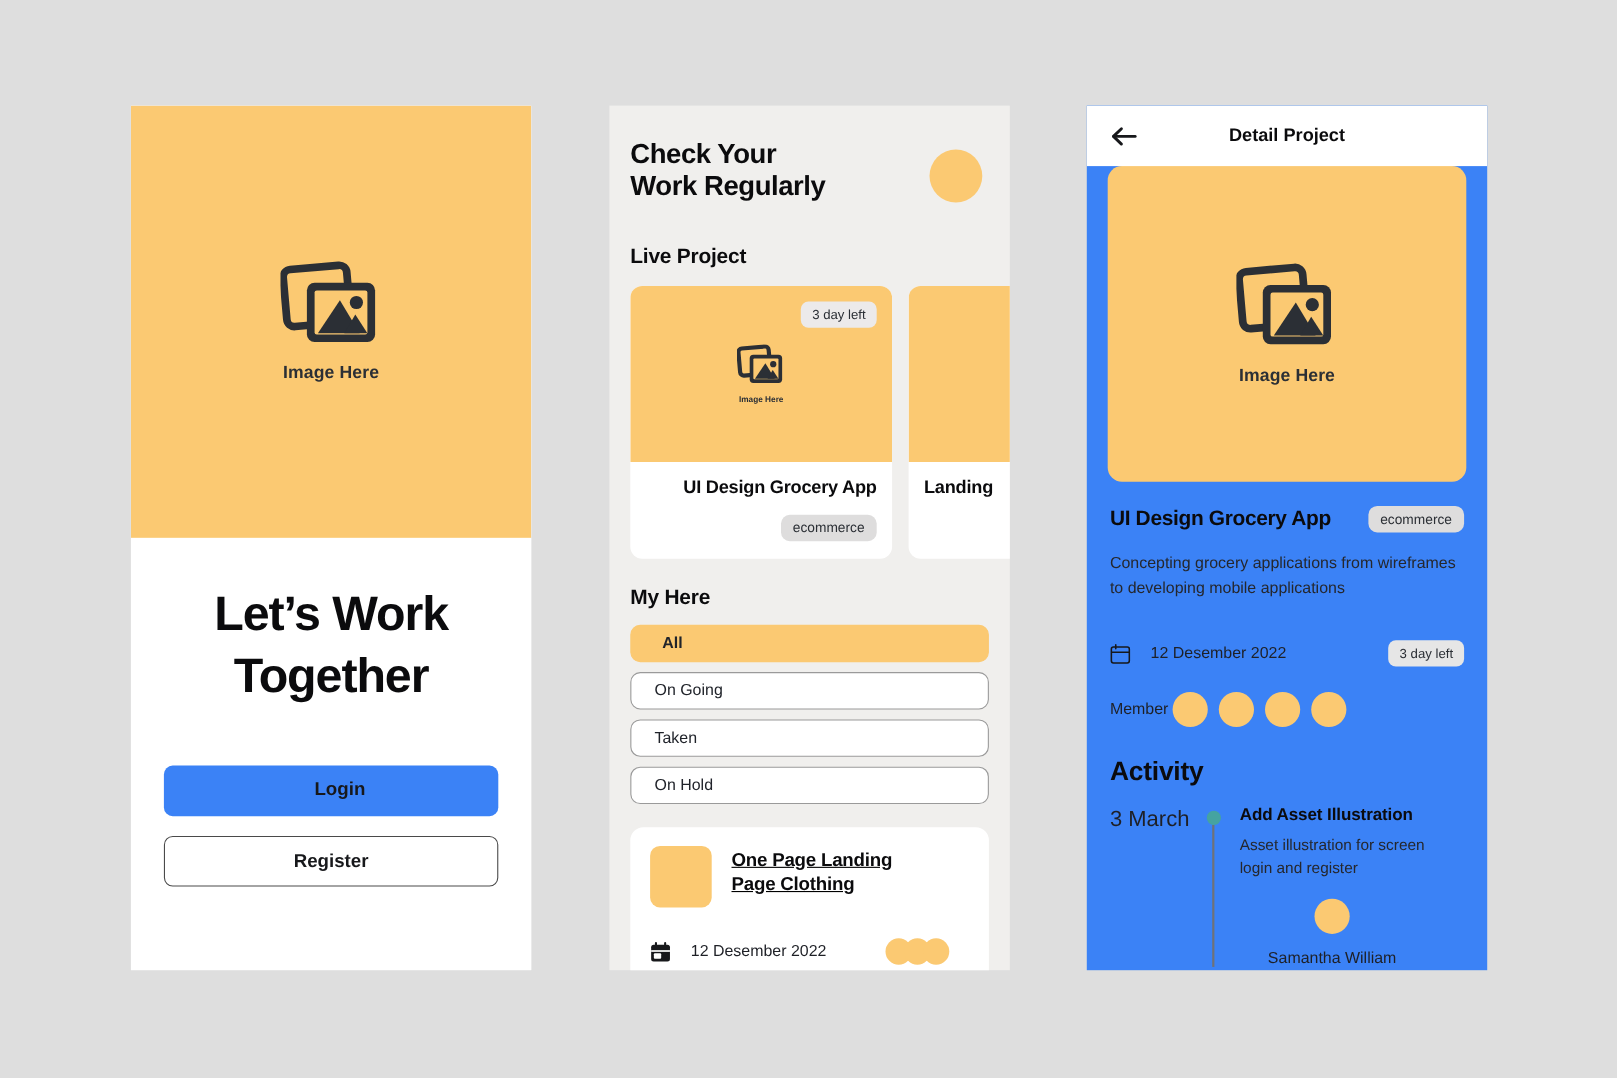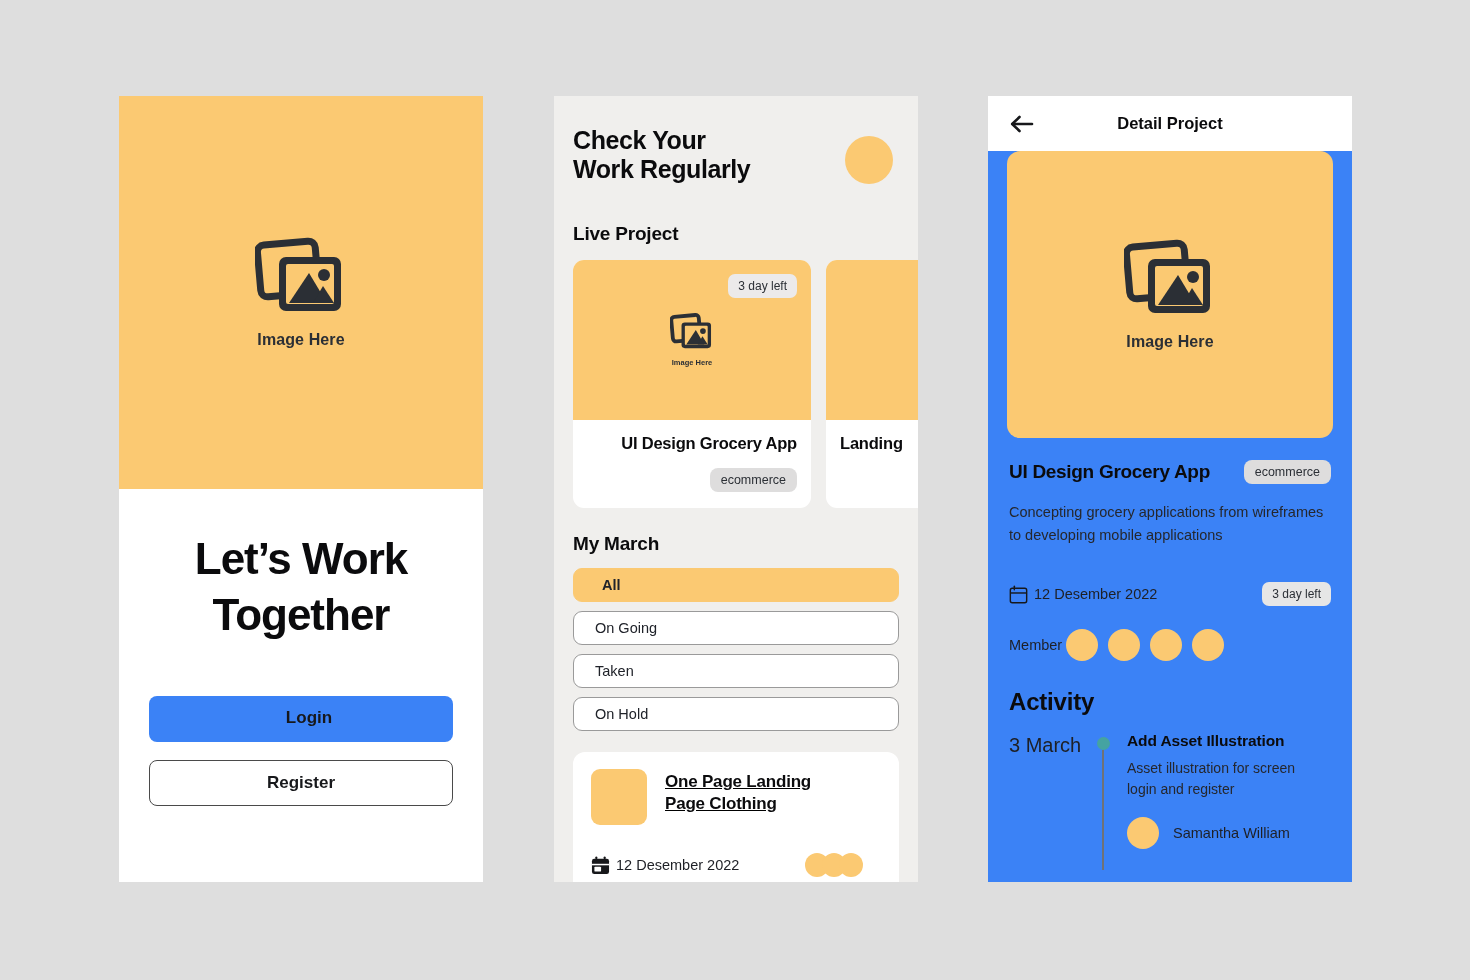--- a/index.html
+++ b/index.html
@@ -225,21 +225,21 @@
     letter-spacing: -.2px;
     white-space: pre-line;
     padding-top: 2px;
   }
   .task-bottom {
     margin-top: 28px;
     display: flex;
     align-items: center;
     justify-content: space-between;
   }
-  .date-row { display: flex; align-items: center; gap: 6px; }
+  .date-row { display: flex; align-items: center; gap: 18px; }
   .date-text { font-size: 14.5px; color: #1e2026; }
   .stack-avatars { display: flex; padding-right: 18px; }
   .stack-avatars span {
     width: 24px; height: 24px;
     border-radius: 50%;
     background: #fbc972;
     display: block;
     margin-left: -7px;
   }
   .stack-avatars span:first-child { margin-left: 0; }
@@ -380,20 +380,21 @@
     font-size: 14px;
     line-height: 1.45;
     color: #25272d;
     white-space: pre-line;
   }
   .act-user {
     margin-top: 18px;
     display: flex;
     align-items: center;
     gap: 14px;
+    flex-direction: column;
   }
   .act-user .av {
     width: 32px; height: 32px;
     border-radius: 50%;
     background: #fbc972;
     flex: none;
   }
   .act-user-name { font-size: 14.5px; color: #1e2026; }
 </style>
 </head>
@@ -460,21 +461,21 @@
         <div class="proj-card">
           <div class="proj-thumb"></div>
           <div class="proj-meta left-name">
             <div class="proj-name">Landing</div>
             <span class="chip-tag" style="visibility:hidden"></span>
           </div>
         </div>
 
       </div>
 
-      <div class="section-title sec-task">My March</div>
+      <div class="section-title sec-task">My Here</div>
 
       <div class="filters">
         <div class="filter-chip active">All</div>
         <div class="filter-chip">On Going</div>
         <div class="filter-chip">Taken</div>
         <div class="filter-chip">On Hold</div>
       </div>
 
       <div class="task-card">
         <div class="task-top">

